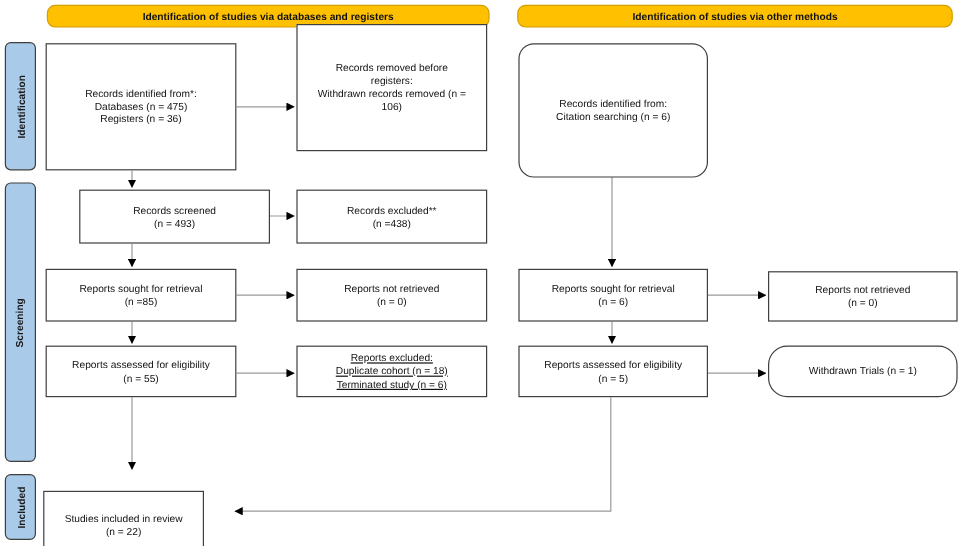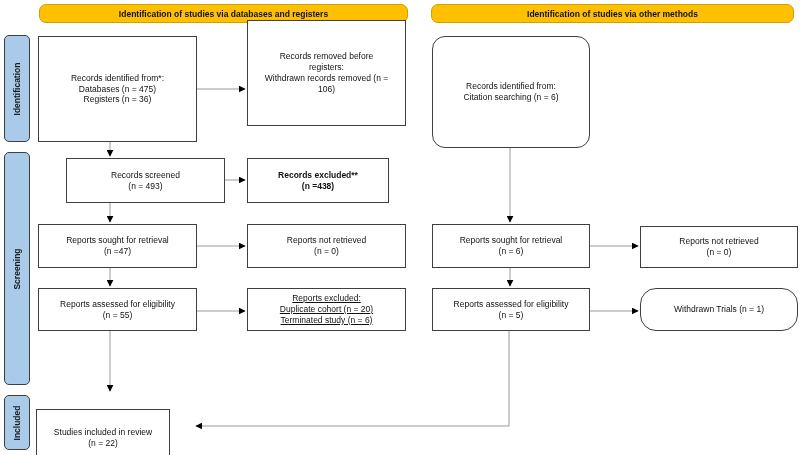--- a/index.html
+++ b/index.html
@@ -30,21 +30,21 @@
   
   #header-left{left:39px;top:4px;width:369px;height:19px;}
   #header-right{left:431px;top:4px;width:363px;height:19px;}
   #label-identification{left:4px;top:35px;width:26px;height:107px;}
   #label-screening{left:4px;top:152px;width:26px;height:233px;}
   #label-included{left:4px;top:395px;width:26px;height:55px;}
   #box-records-identified{left:38px;top:36px;width:159px;height:106px;}
   #box-records-removed{left:247px;top:20px;width:159px;height:106px;}
   #box-citation-identified{left:432px;top:36px;width:158px;height:112px;border-radius:13px;}
   #box-records-screened{left:38px;top:158px;width:159px;height:45px;margin-left:28px;}
-  #box-records-excluded{left:247px;top:158px;width:142px;height:45px;font-weight:bold;}
+  #box-records-excluded{left:247px;top:158px;width:159px;height:45px;}
   #box-reports-sought-db{left:38px;top:224px;width:159px;height:44px;}
   #box-reports-not-retrieved-db{left:247px;top:224px;width:159px;height:44px;}
   #box-reports-sought-other{left:432px;top:224px;width:158px;height:44px;}
   #box-reports-not-retrieved-other{left:640px;top:226px;width:158px;height:42px;}
   #box-reports-assessed-db{left:38px;top:288px;width:159px;height:43px;}
   #box-reports-excluded{left:247px;top:288px;width:159px;height:43px;text-decoration:underline;}
   #box-reports-assessed-other{left:432px;top:288px;width:158px;height:43px;}
   #box-withdrawn-trials{left:640px;top:288px;width:158px;height:43px;border-radius:16px;}
   #box-studies-included{left:36px;top:393px;width:134px;height:57px;margin-top:16px;}
 </style>
@@ -113,42 +113,42 @@
     <div>Records screened</div>
     <div>(n = 493)</div>
   </div>
   <div class="box" id="box-records-excluded">
     <div>Records excluded**</div>
     <div>(n =438)</div>
   </div>
 
   <div class="box" id="box-reports-sought-db">
     <div>Reports sought for retrieval</div>
-    <div>(n =47)</div>
+    <div>(n =85)</div>
   </div>
   <div class="box" id="box-reports-not-retrieved-db">
     <div>Reports not retrieved</div>
     <div>(n = 0)</div>
   </div>
   <div class="box" id="box-reports-sought-other">
     <div>Reports sought for retrieval</div>
     <div>(n = 6)</div>
   </div>
   <div class="box" id="box-reports-not-retrieved-other">
     <div>Reports not retrieved</div>
     <div>(n = 0)</div>
   </div>
 
   <div class="box" id="box-reports-assessed-db">
     <div>Reports assessed for eligibility</div>
     <div>(n = 55)</div>
   </div>
   <div class="box" id="box-reports-excluded">
     <div>Reports excluded:</div>
-    <div>Duplicate cohort (n = 20)</div>
+    <div>Duplicate cohort (n = 18)</div>
     <div>Terminated study (n = 6)</div>
   </div>
   <div class="box" id="box-reports-assessed-other">
     <div>Reports assessed for eligibility</div>
     <div>(n = 5)</div>
   </div>
   <div class="box" id="box-withdrawn-trials">
     <div>Withdrawn Trials (n = 1)</div>
   </div>
 

